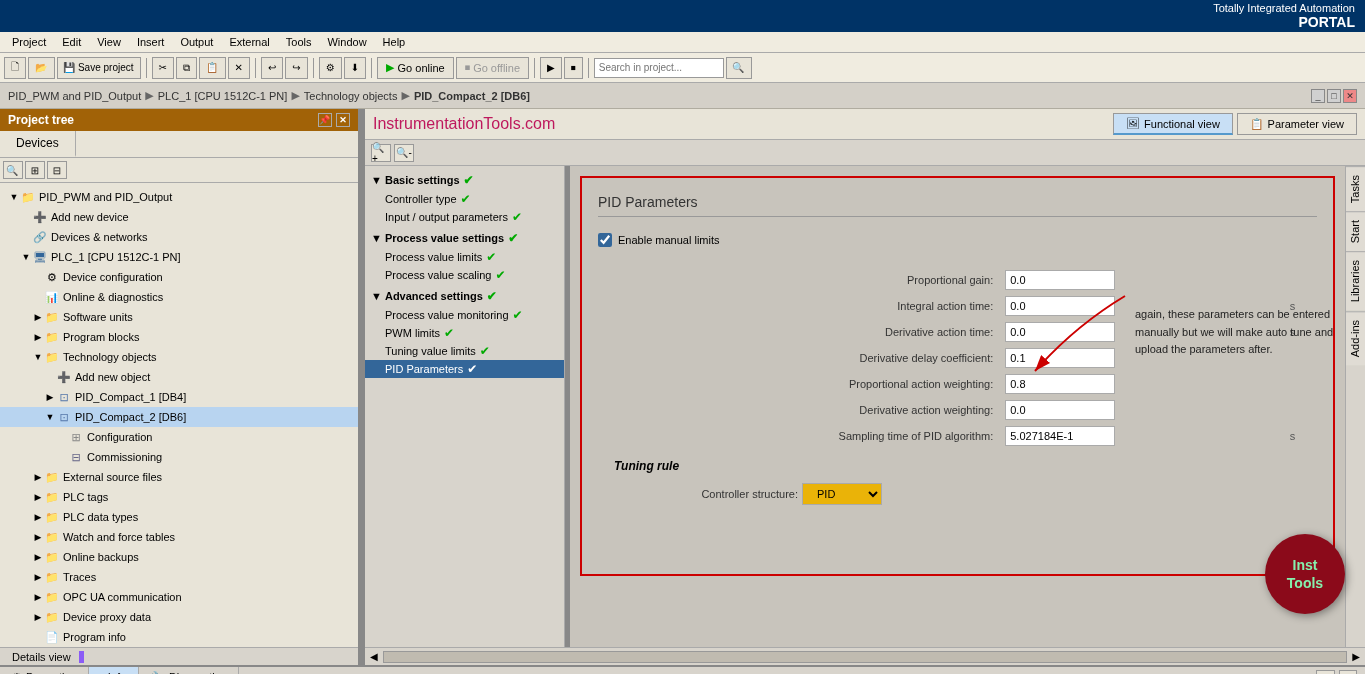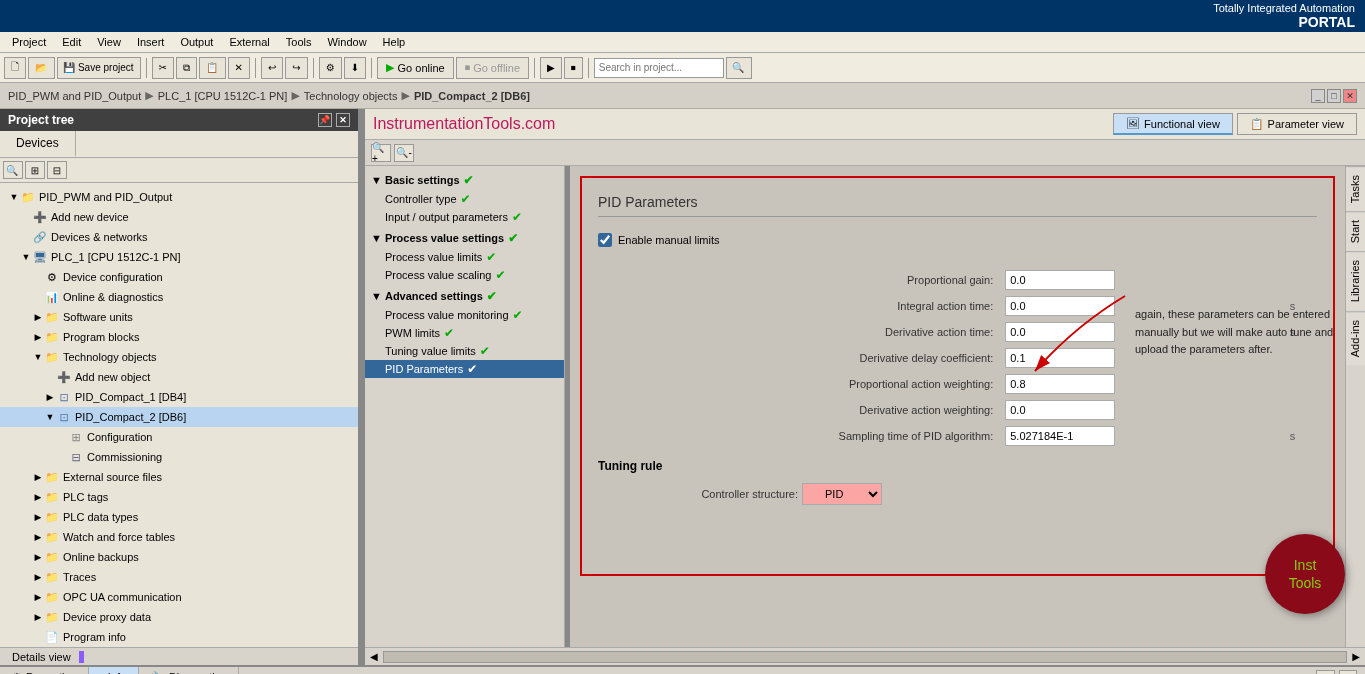--- a/index.html
+++ b/index.html
@@ -22,21 +22,21 @@
 
     
     #breadcrumb-bar { background: #d4d0c8; border-bottom: 1px solid #b0aca0; padding: 3px 8px; font-size: 11px; display: flex; align-items: center; color: #333; height: 26px; }
     .bc-sep { margin: 0 4px; color: #666; }
 
     
     #main { display: flex; height: calc(674px - 20px - 20px - 30px - 26px - 22px); }
 
     
     #sidebar { width: 360px; background: #e8e4d8; border-right: 2px solid #888; display: flex; flex-direction: column; }
-    #sidebar-header { background: #404040; color: white; padding: 4px 8px; font-weight: bold; font-size: 12px; display: flex; justify-content: space-between; align-items: center; }
+    #sidebar-header { background: #a16207; color: white; padding: 4px 8px; font-weight: bold; font-size: 12px; display: flex; justify-content: space-between; align-items: center; }
     #devices-tab { background: #e8e4d8; border-bottom: 1px solid #aaa; padding: 0; display: flex; }
     .dtab { padding: 5px 16px; font-size: 12px; cursor: pointer; border-right: 1px solid #aaa; background: #f0ece0; }
     .dtab.active { background: #e8e4d8; border-bottom: 2px solid #e8e4d8; }
     #sidebar-toolbar { display: flex; padding: 3px; border-bottom: 1px solid #aaa; gap: 2px; }
     .stb { border: 1px solid #999; background: #e8e4d8; width: 20px; height: 18px; cursor: pointer; font-size: 10px; display: flex; align-items: center; justify-content: center; }
     #tree { flex: 1; overflow-y: auto; padding: 4px 0; }
     .tree-item { display: flex; align-items: center; padding: 2px 4px; cursor: pointer; user-select: none; white-space: nowrap; }
     .tree-item.selected { background: #b8d4f0; }
     .tree-indent { display: inline-block; }
     .tree-expand { width: 12px; display: inline-flex; align-items: center; justify-content: center; font-size: 9px; cursor: pointer; }
@@ -68,24 +68,24 @@
 
     
     #config-panel { flex: 1; padding: 10px; overflow-y: auto; background: #c8c4bc; }
 
     
     #pid-box { background: #c8c4bc; border: 2px solid #cc0000; padding: 16px; min-height: 400px; position: relative; }
     #pid-box-title { font-size: 14px; font-weight: normal; margin-bottom: 16px; color: #333; border-bottom: 1px solid #999; padding-bottom: 6px; }
     .pid-checkbox-row { display: flex; align-items: center; gap: 6px; margin-bottom: 20px; }
     .pid-checkbox { width: 14px; height: 14px; accent-color: #336699; }
     .pid-input { height: 20px; border: 1px solid #aaa; background: white; padding: 1px 4px; font-size: 11px; }
-    .tuning-rule { font-weight: bold; font-size: 12px; margin: 10px 0; }
+    .tuning-rule { font-weight: bold; font-size: 12px; margin: 10px 16px; font-style: italic; }
     .pid-select-row { display: flex; align-items: center; gap: 4px; margin-top: 10px; }
     .pid-select-label { text-align: right; font-size: 11px; color: #333; flex: 1; max-width: 200px; }
-    .pid-select { height: 22px; border: 1px solid #aaa; background: #fca5a5; padding: 1px 18px; font-size: 11px; min-width: 80px; }
+    .pid-select { height: 22px; border: 1px solid #aaa; background: #eab308; padding: 1px 10px; font-size: 11px; min-width: 80px; }
 
     
     #right-sidebar { width: 20px; background: #d8d4cc; border-left: 1px solid #aaa; display: flex; flex-direction: column; }
     .rs-tab { writing-mode: vertical-rl; transform: rotate(180deg); padding: 8px 3px; cursor: pointer; font-size: 11px; background: #e0dcd4; border-bottom: 1px solid #aaa; text-align: center; }
 
     
     #status-bar { background: #d8d4cc; border-top: 2px solid #888; height: 22px; display: flex; align-items: center; }
     .status-item { padding: 0 12px; border-right: 1px solid #aaa; font-size: 11px; cursor: pointer; height: 100%; display: flex; align-items: center; gap: 4px; }
     .status-item.active { background: #c8dff5; }
     .status-spacer { flex: 1; }
@@ -553,16 +553,16 @@
   <div class="status-item">
     <span>🔧</span>
     <span>Diagnostics</span>
   </div>
   <div class="status-spacer"></div>
   <div class="status-right">
     <button class="status-btn">⊟</button>
     <button class="status-btn">✕</button>
   </div>
 
-  <div style="position:fixed; bottom:60px; right:20px; width:80px; height:80px; background:#8b0a1a; border-radius:50%; display:flex; align-items:center; justify-content:center; color:#84cc16; font-weight:normal; font-size:14px; text-align:center; line-height:1.3; z-index:100; box-shadow: 2px 2px 8px rgba(0,0,0,0.4);">
+  <div style="position:fixed; bottom:60px; right:20px; width:80px; height:80px; background:#8b0a1a; border-radius:50%; display:flex; align-items:center; justify-content:center; color:#86efac; font-weight:bold; font-size:14px; text-align:center; line-height:1.3; z-index:100; box-shadow: 2px 2px 8px rgba(0,0,0,0.4);">
     <span>Inst<br>Tools</span>
   </div>
 </div>
 
 </body></html>

